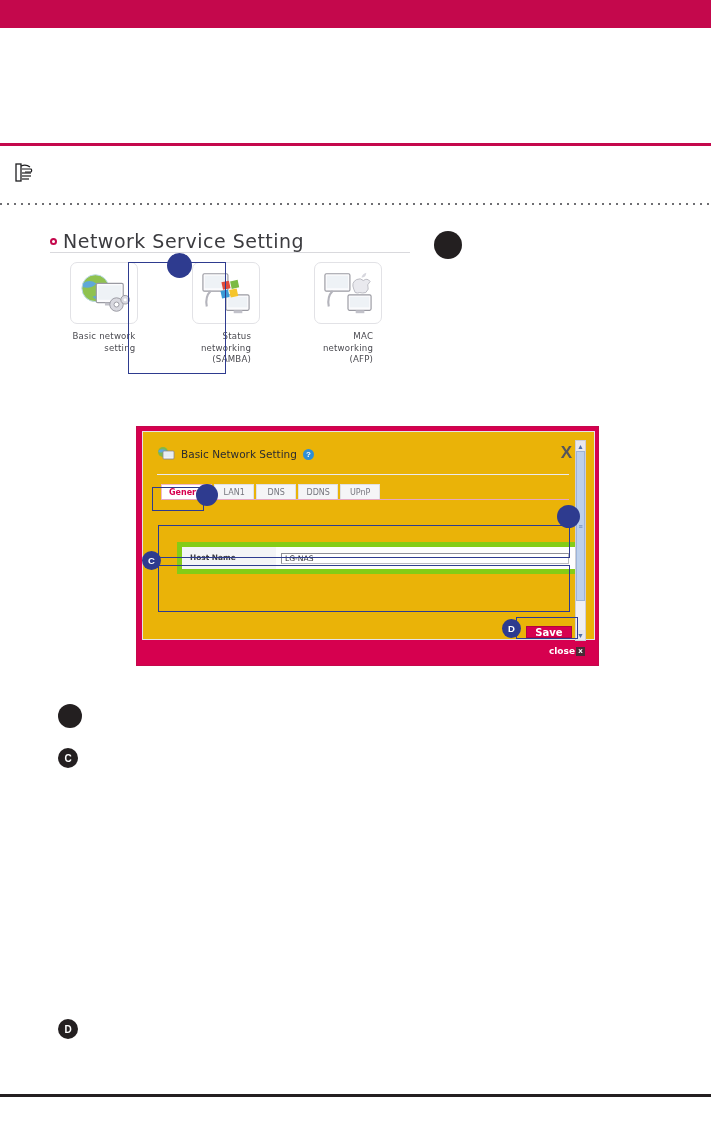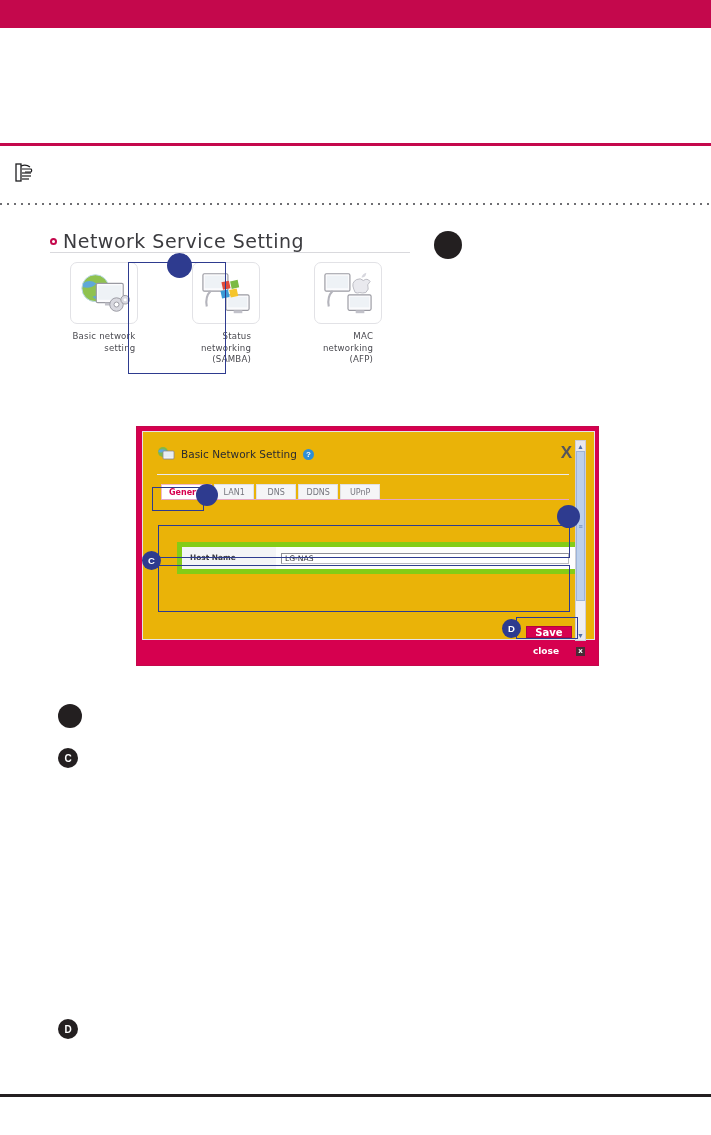--- a/index.html
+++ b/index.html
@@ -119,21 +119,21 @@
   .sthumb{position:absolute;left:0;top:10px;width:100%;height:150px;background:#bdd0ec;
     border:1px solid #9db4d8;box-sizing:border-box;}
   .sthumb .grip{position:absolute;left:50%;top:50%;transform:translate(-50%,-50%);
     font-size:7px;color:#5a79ad;}
   .sbtn-down{position:absolute;left:0;bottom:0;}
 
   
   .dlg-close-strip{position:absolute;left:5px;bottom:4px;width:453px;height:20px;
     display:flex;align-items:center;justify-content:flex-end;padding-right:10px;box-sizing:border-box;}
   .close-link{font-size:9px;font-weight:bold;color:#ffffff;font-family:"DejaVu Sans",sans-serif;
-    display:flex;align-items:center;gap:17px;}
+    display:flex;align-items:center;gap:1px;}
   .close-sq{width:9px;height:9px;background:#4a2a36;color:#fff;font-size:7px;
     display:flex;align-items:center;justify-content:center;}
 
   
   .hl{position:absolute;border:1.5px solid #2e3b8f;box-sizing:border-box;pointer-events:none;}
   .hl-general{left:152px;top:487px;width:52px;height:24px;}
   .hl-table{left:158px;top:525px;width:412px;height:33px;}
   .hl-fields{left:158px;top:565px;width:412px;height:47px;}
 
   

